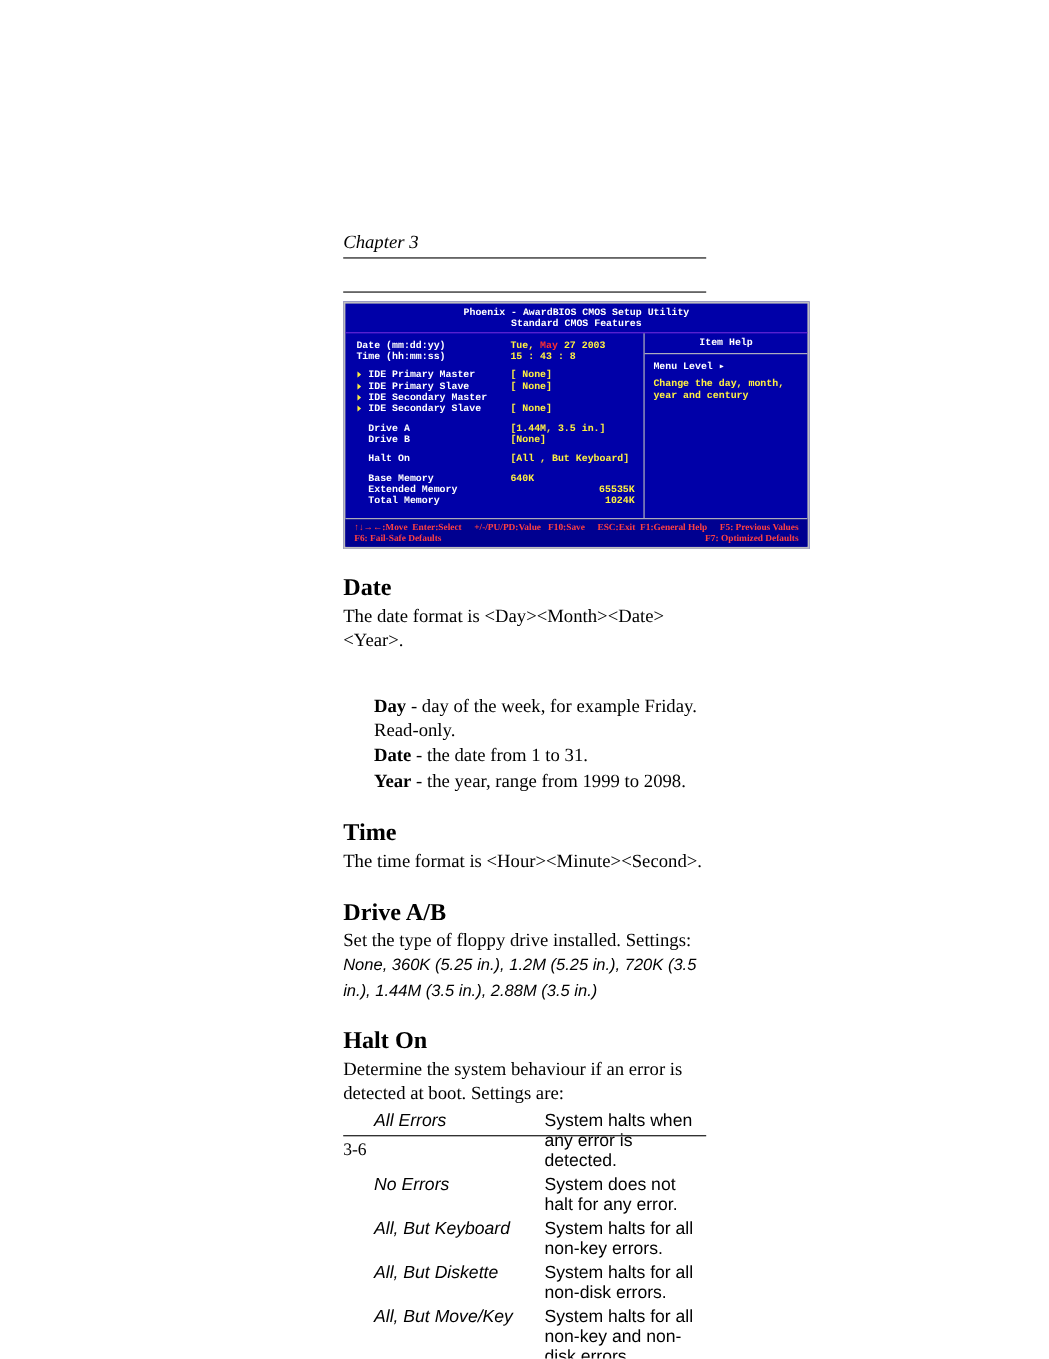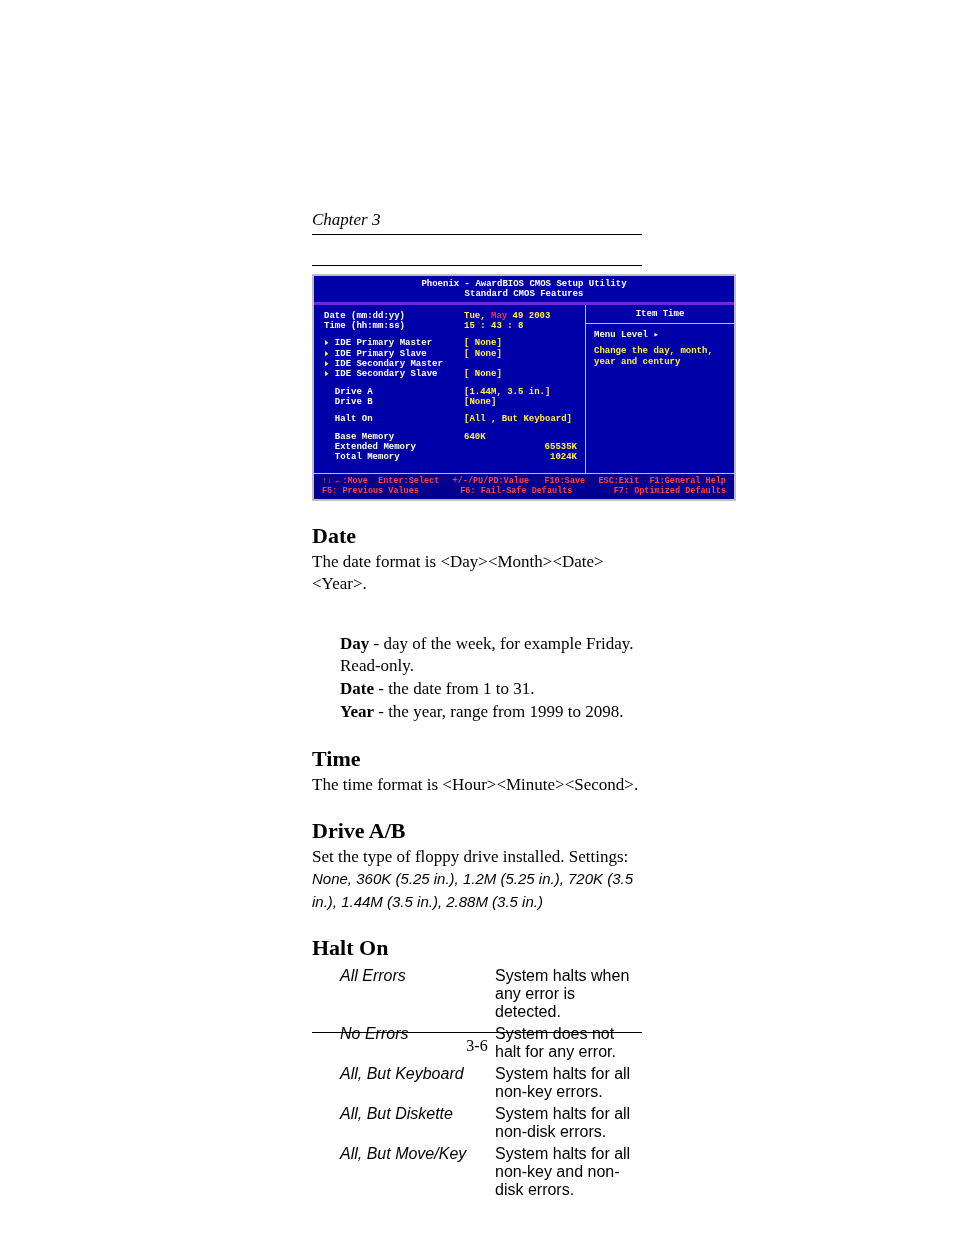--- a/index.html
+++ b/index.html
@@ -39,21 +39,21 @@
     font-size: 9px;
     line-height: 1.15;
     font-weight: bold;
   }
   .bios-title {
     text-align: center;
     padding: 3px 0 2px 0;
   }
   .bios-grid {
     display: flex;
-    border-top: 3px solid #6d28d9;
+    border-top: 1px solid #6d28d9;
   }
   .bios-left {
     flex: 1;
     padding: 6px 8px 10px 10px;
     border-right: 1px solid #bfbfbf;
   }
   .bios-right {
     width: 136px;
     padding: 6px 6px;
     text-align: center;
@@ -79,20 +79,21 @@
   .bios .gap { height: 7px; }
   .bios-footer {
     border-top: 1px solid #bfbfbf;
     background: #000090;
     color: #ff4040;
     padding: 3px 8px;
     display: flex;
     justify-content: space-between;
     flex-wrap: wrap;
     font-size: 8.5px;
+    font-family: Liberation Serif, serif;
   }
   .bios-footer span { white-space: pre; }
 
   
   .section { margin-top: 22px; }
   h2.sec {
     font-size: 22px;
     font-weight: bold;
     margin: 0 0 2px 0;
   }
@@ -118,21 +119,20 @@
     width: 155px;
   }
   table.halt td.desc {
     font-family: Arial, Helvetica, sans-serif;
   }
 
   .footer {
     position: absolute;
     left: 238px; right: 238px;
     bottom: 180px;
-    text-align: center;
   }
   .footer .hr { margin-bottom: 4px; }
   .footer .pg { font-size: 16px; }
   .tri-glyph { display:inline-block; transform: scaleX(0.6); color:#fff040;}
 </style>
 </head>
 <body>
 
 <div class="page">
   <div class="chapter-head">Chapter 3</div>
@@ -141,21 +141,21 @@
 
   <div class="bios">
     <div class="bios-title">
       <div>Phoenix - AwardBIOS CMOS Setup Utility</div>
       <div>Standard CMOS Features</div>
     </div>
     <div class="bios-grid">
       <div class="bios-left">
         <div class="bios-row">
           <span class="lab">Date (mm:dd:yy)</span>
-          <span class="val"><span>Tue, </span><span class="val red">May</span><span> 49 2003</span></span>
+          <span class="val"><span>Tue, </span><span class="val red">May</span><span> 27 2003</span></span>
         </div>
         <div class="bios-row">
           <span class="lab">Time (hh:mm:ss)</span>
           <span class="val">15 : 43 :  8</span>
         </div>
         <div class="gap"></div>
         <div class="bios-row">
             <span class="lab"><span class="tri-glyph">▶</span> <span>IDE Primary Master</span></span>
             <span class="val">[ None]</span>
           </div>
@@ -193,21 +193,21 @@
         <div class="bios-row">
             <span class="lab">&nbsp;&nbsp;<span>Extended Memory</span></span>
             <span class="val" style="text-align:right;flex:1">65535K</span>
           </div>
         <div class="bios-row">
             <span class="lab">&nbsp;&nbsp;<span>Total Memory</span></span>
             <span class="val" style="text-align:right;flex:1">1024K</span>
           </div>
       </div>
       <div class="bios-right">
-        <div class="help-title">Item Time</div>
+        <div class="help-title">Item Help</div>
         <div class="menu-level">Menu Level   ▸</div>
         <div class="help-text">Change the day, month, year and century</div>
       </div>
     </div>
     <div class="bios-footer">
       <span>↑↓→←:Move  Enter:Select</span>
       <span>+/-/PU/PD:Value   F10:Save</span>
       <span>ESC:Exit  F1:General Help</span>
       <span>F5: Previous Values</span>
       <span>F6: Fail-Safe Defaults</span>
@@ -232,20 +232,21 @@
 
   <div class="section">
     <h2 class="sec">Drive A/B</h2>
     <p class="body">
       <span>Set the type of floppy drive installed.  Settings: </span><span class="ital">None, 360K (5.25 in.), 1.2M (5.25 in.), 720K (3.5 in.), 1.44M (3.5 in.), 2.88M (3.5 in.)</span>
     </p>
   </div>
 
   <div class="section">
     <h2 class="sec">Halt On</h2>
+    <p class="body">Determine the system behaviour if an error is detected at boot. Settings are:</p>
     <table class="halt">
       <tbody>
           <tr>
             <td class="opt">All Errors</td>
             <td class="desc">System halts when any error is detected.</td>
           </tr>
       <tr>
             <td class="opt">No Errors</td>
             <td class="desc">System does not halt for any error.</td>
           </tr>

